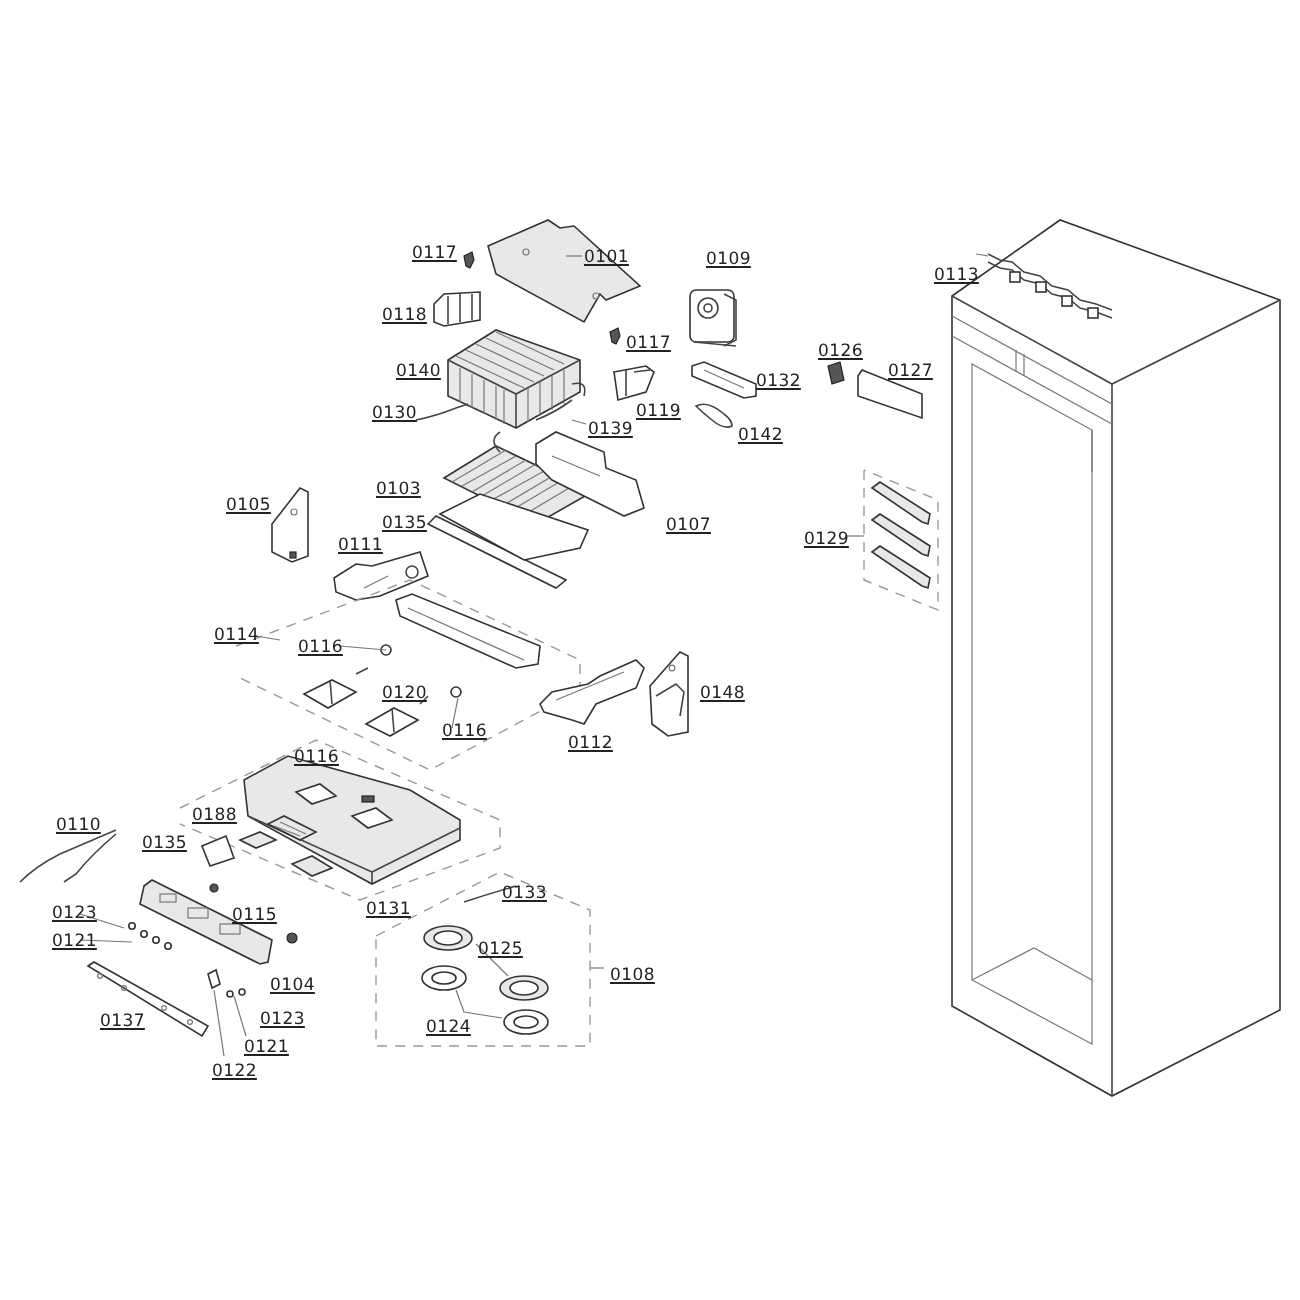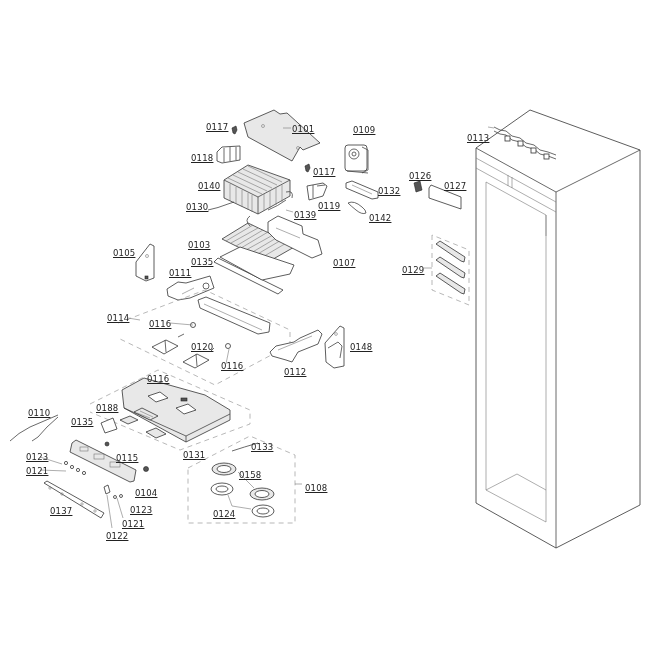--- a/index.html
+++ b/index.html
@@ -295,21 +295,21 @@
 <span class="lbl" style="left:284px;top:368px">0112</span>
 <span class="lbl" style="left:147px;top:375px">0116</span>
 <span class="lbl" style="left:28px;top:409px">0110</span>
 <span class="lbl" style="left:96px;top:404px">0188</span>
 <span class="lbl" style="left:71px;top:418px">0135</span>
 <span class="lbl" style="left:183px;top:451px">0131</span>
 <span class="lbl" style="left:251px;top:443px">0133</span>
 <span class="lbl" style="left:116px;top:454px">0115</span>
 <span class="lbl" style="left:26px;top:453px">0123</span>
 <span class="lbl" style="left:26px;top:467px">0121</span>
-<span class="lbl" style="left:239px;top:471px">0158</span>
+<span class="lbl" style="left:239px;top:471px">0125</span>
 <span class="lbl" style="left:305px;top:484px">0108</span>
 <span class="lbl" style="left:135px;top:489px">0104</span>
 <span class="lbl" style="left:213px;top:510px">0124</span>
 <span class="lbl" style="left:50px;top:507px">0137</span>
 <span class="lbl" style="left:130px;top:506px">0123</span>
 <span class="lbl" style="left:122px;top:520px">0121</span>
 <span class="lbl" style="left:106px;top:532px">0122</span>
 </div>
 
 </body></html>

